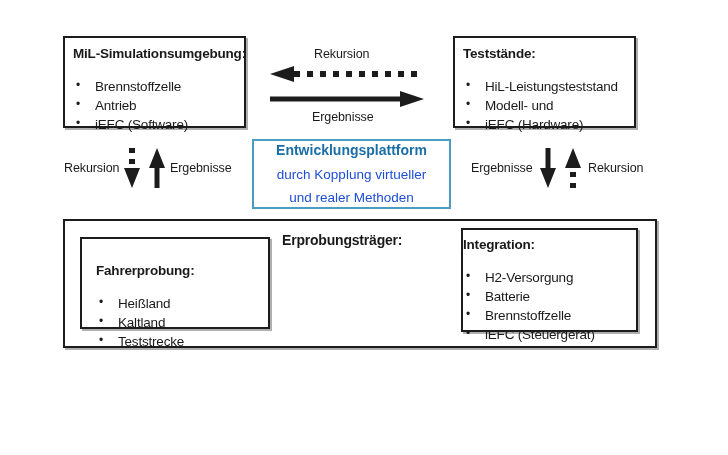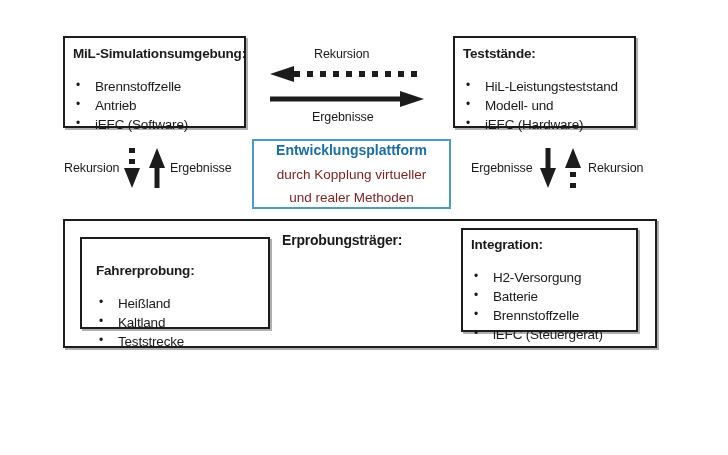--- a/index.html
+++ b/index.html
@@ -87,21 +87,21 @@
     text-align: center;
   }
   #platform-box .pf-title {
     font-weight: bold;
     font-size: 14px;
     color: #1a6ea8;
     line-height: 19px;
   }
   #platform-box .pf-sub {
     font-size: 13.5px;
-    color: #7f1d1d;
+    color: #1d4ed8;
     line-height: 19px;
   }
 
   
   #erprob-frame {
     left: 63px; top: 219px;
     width: 594px; height: 129px;
   }
   #erprob-label {
     position: absolute;
@@ -112,21 +112,21 @@
     white-space: nowrap;
   }
   #fahr-box {
     left: 80px; top: 237px;
     width: 190px; height: 92px;
     padding: 24px 6px 4px 14px;
   }
   #integ-box {
     left: 461px; top: 228px;
     width: 177px; height: 104px;
-    padding: 7px 6px 4px 8px;
+    padding: 7px 6px 4px 0;
   }
 
   
   .arrow-label {
     position: absolute;
     font-size: 12.5px;
     white-space: nowrap;
     letter-spacing: -0.1px;
     color: #1a1a1a;
   }

